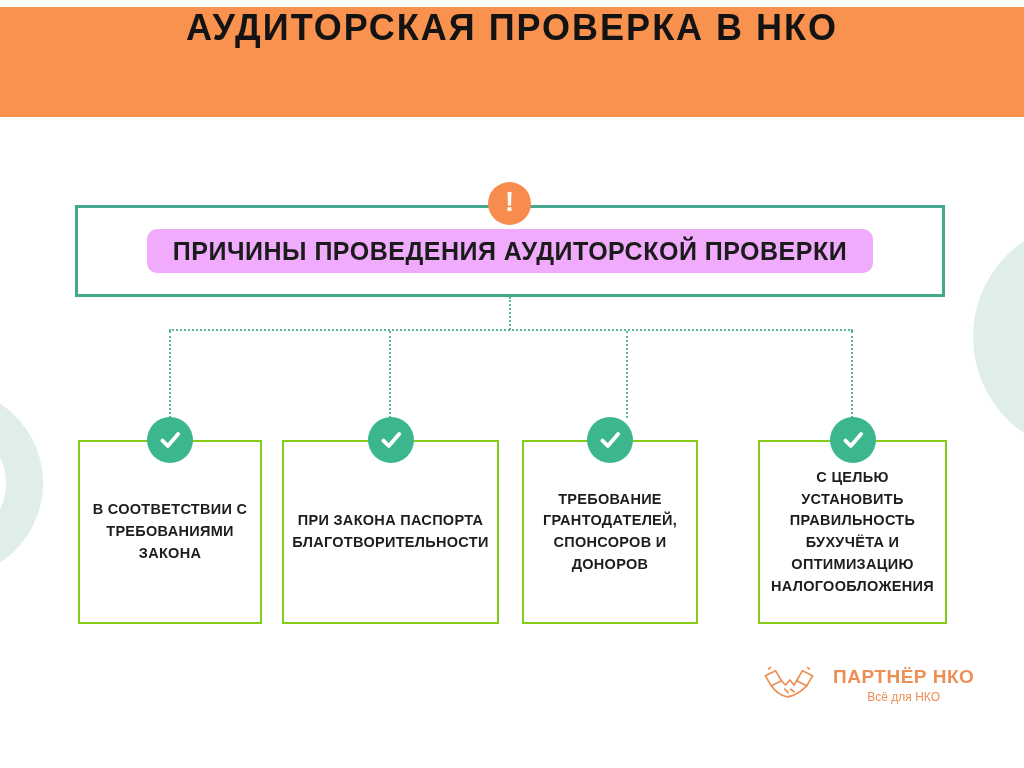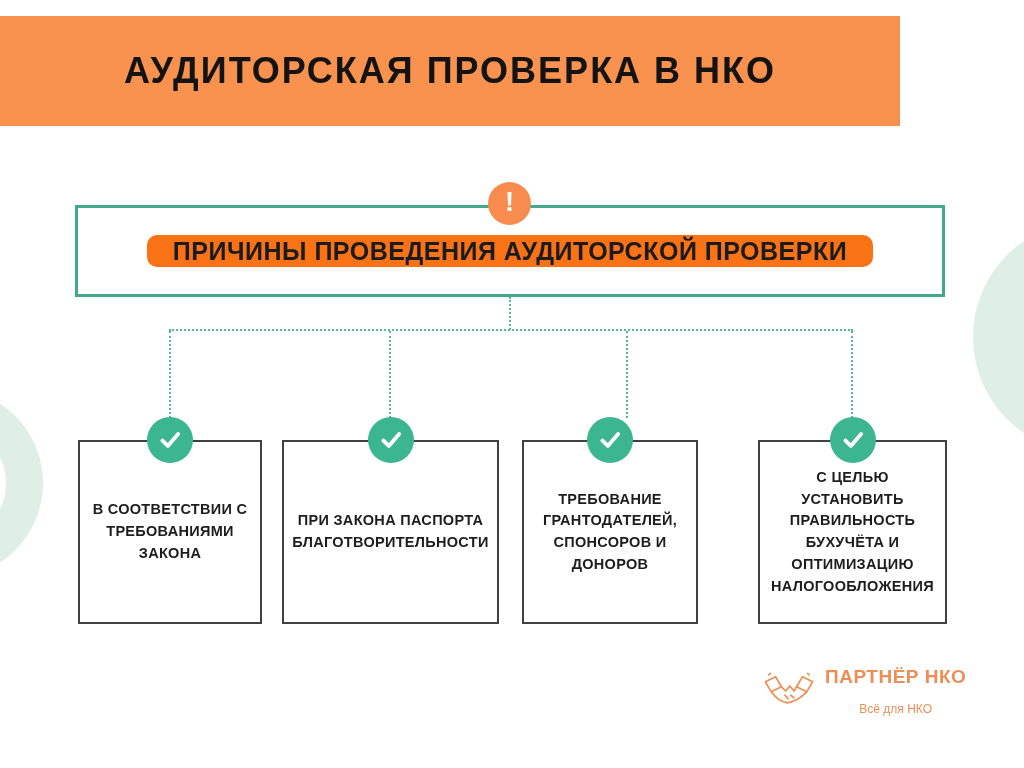--- a/index.html
+++ b/index.html
@@ -25,47 +25,47 @@
     position: absolute;
     left: 973px; top: 221px;
     width: 232px; height: 232px;
     background: #DFEFE8;
     border-radius: 50%;
   }
 
   
   .banner {
     position: absolute;
-    left: 0; top: 16px;
-    width: 900px; height: 110px;
+    left: 0; top: 7px;
+    width: 1024px; height: 110px;
     background: #F8924E;
-    display: flex; align-items: center; justify-content: center;
+    display: flex; align-items: flex-start; justify-content: center;
   }
   .banner-title {
     color: #131313;
     font-size: 36px;
     font-weight: 700;
     letter-spacing: 2px;
     white-space: nowrap;
   }
 
   
   .root-box {
     position: absolute;
     left: 75px; top: 205px;
     width: 870px; height: 92px;
     background: #ffffff;
     border: 3px solid #43A88C;
     box-sizing: border-box;
     display: flex; align-items: center; justify-content: center;
   }
   .root-pill {
-    background: #f97316;
+    background: #f0abfc;
     border-radius: 10px;
-    height: 32px;
+    height: 44px;
     padding: 0 26px;
     display: flex; align-items: center; justify-content: center;
   }
   .root-pill span {
     color: #1b1b1b;
     font-size: 25px;
     font-weight: 700;
     letter-spacing: 0.5px;
     white-space: nowrap;
   }
@@ -94,21 +94,21 @@
   .drop-1 { left: 169px; }
   .drop-2 { left: 389px; }
   .drop-3 { left: 626px; }
   .drop-4 { left: 851px; }
 
   
   .node {
     position: absolute;
     top: 440px; height: 184px;
     background: #ffffff;
-    border: 2px solid #404040;
+    border: 2px solid #84cc16;
     box-sizing: border-box;
     display: flex; align-items: center; justify-content: center;
     z-index: 2;
   }
   .node-1 { left: 78px;  width: 184px; align-items: center; }
   .node-2 { left: 282px; width: 217px; }
   .node-3 { left: 522px; width: 176px; }
   .node-4 { left: 758px; width: 189px; }
   .node-label {
     color: #1d1d1d;
@@ -130,34 +130,34 @@
     display: flex; align-items: center; justify-content: center;
     z-index: 4;
   }
 
   
   .brand-logo {
     position: absolute;
     left: 762px; top: 666px;
     display: flex;
     align-items: center;
-    gap: 9px;
+    gap: 17px;
   }
   .brand-text { display: flex; flex-direction: column; align-items: center; }
   .brand-name {
     color: #ED8F55;
     font-size: 19px;
     font-weight: 700;
     letter-spacing: 0.5px;
     white-space: nowrap;
   }
   .brand-tagline {
     color: #ED8F55;
     font-size: 12px;
-    margin-top: 14px;
+    margin-top: 2px;
     white-space: nowrap;
   }
 </style>
 </head>
 <body>
 
 <div class="canvas">
 
   <div class="decor-ring-left"></div>
   <div class="decor-circle-right"></div>

